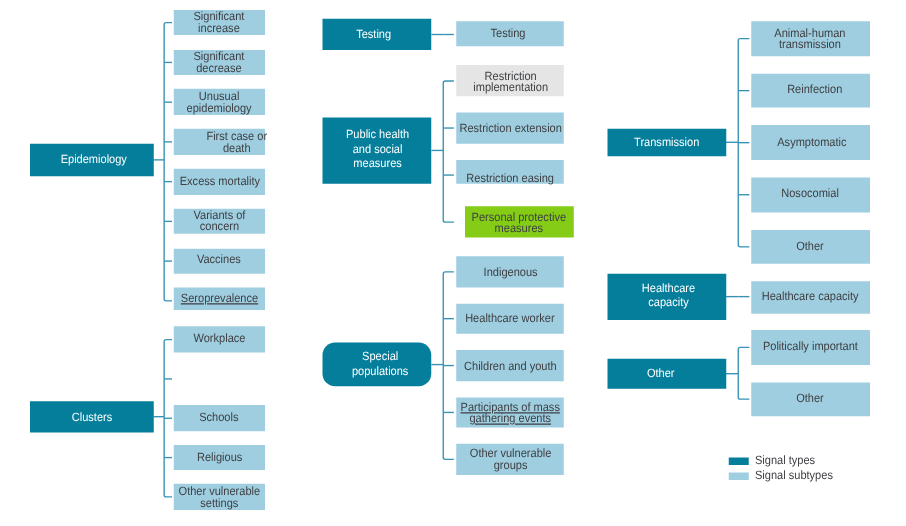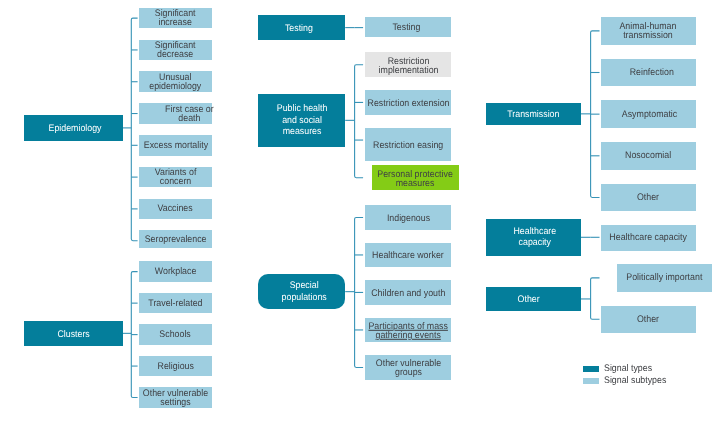--- a/index.html
+++ b/index.html
@@ -63,37 +63,36 @@
     <div class="node sub" style="left: 139.1px; top: 39.69px; width: 72.7px; height: 20.5px; font-size: 9.6px; line-height: 9px; background: rgb(158, 206, 224); color: rgb(63, 64, 68);"><span style="--dy: 0.2px;">Significant
 decrease</span></div>
     <div class="node sub" style="left: 139.1px; top: 71.48px; width: 72.7px; height: 20.5px; font-size: 9.6px; line-height: 9px; background: rgb(158, 206, 224); color: rgb(63, 64, 68);"><span style="--dy: 0.2px;">Unusual
 epidemiology</span></div>
     <div class="node sub" style="left: 139.1px; top: 103.27px; width: 72.7px; height: 20.5px; font-size: 9.6px; line-height: 9px; background: rgb(158, 206, 224); color: rgb(63, 64, 68); padding-left: 27px;"><span style="--dy: 0.2px;">First case or
 death</span></div>
     <div class="node sub" style="left: 139.1px; top: 135.06px; width: 72.7px; height: 20.5px; font-size: 9.6px; line-height: 9px; background: rgb(158, 206, 224); color: rgb(63, 64, 68);"><span style="--dy: -0.4px;">Excess mortality</span></div>
     <div class="node sub" style="left: 139.1px; top: 166.85px; width: 72.7px; height: 20.5px; font-size: 9.6px; line-height: 9px; background: rgb(158, 206, 224); color: rgb(63, 64, 68);"><span style="--dy: 0.2px;">Variants of
 concern</span></div>
     <div class="node sub" style="left: 139.1px; top: 198.64px; width: 72.7px; height: 20.5px; font-size: 9.6px; line-height: 9px; background: rgb(158, 206, 224); color: rgb(63, 64, 68);"><span style="--dy: -0.4px;">Vaccines</span></div>
-    <div class="node sub" style="left: 139.1px; top: 230.43px; width: 72.7px; height: 18px; font-size: 9.6px; line-height: 9px; background: rgb(158, 206, 224); color: rgb(63, 64, 68);"><span style="--dy: -0.4px;">Seroprevalence</span></div>
+    <div class="node sub" style="left: 139.1px; top: 230.43px; width: 72.7px; height: 18px; font-size: 9.6px; line-height: 9px; background: rgb(158, 206, 224); color: rgb(63, 64, 68); text-decoration: underline;"><span style="--dy: -0.4px;">Seroprevalence</span></div>
     <div class="node type" style="left: 23.5px; top: 320.7px; width: 99.3px; height: 25.3px; font-size: 9.6px; line-height: 11.5px; background: rgb(4, 126, 155); color: rgb(255, 255, 255);"><span style="--dy: 0.6px;">Clusters</span></div>
     <div class="node sub" style="left: 139.1px; top: 261.4px; width: 72.7px; height: 20.5px; font-size: 9.6px; line-height: 9px; background: rgb(158, 206, 224); color: rgb(63, 64, 68);"><span style="--dy: -0.4px;">Workplace</span></div>
-    <div class="node sub" style="left: 139.1px; top: 292.88px; width: 72.7px; height: 20.5px; font-size: 9.6px; line-height: 9px; background: rgb(158, 206, 224); color: rgb(63, 64, 68);"><span style="--dy: -0.4px;">Travel-related</span></div>
     <div class="node sub" style="left: 139.1px; top: 324.35px; width: 72.7px; height: 20.5px; font-size: 9.6px; line-height: 9px; background: rgb(158, 206, 224); color: rgb(63, 64, 68);"><span style="--dy: -0.4px;">Schools</span></div>
     <div class="node sub" style="left: 139.1px; top: 355.82px; width: 72.7px; height: 20.5px; font-size: 9.6px; line-height: 9px; background: rgb(158, 206, 224); color: rgb(63, 64, 68);"><span style="--dy: -0.4px;">Religious</span></div>
     <div class="node sub" style="left: 139.1px; top: 387.3px; width: 72.7px; height: 20.5px; font-size: 9.6px; line-height: 9px; background: rgb(158, 206, 224); color: rgb(63, 64, 68);"><span style="--dy: 0.2px;">Other vulnerable
 settings</span></div>
     <div class="node type" style="left: 258.3px; top: 15.3px; width: 86.9px; height: 24.6px; font-size: 9.6px; line-height: 11.5px; background: rgb(4, 126, 155); color: rgb(255, 255, 255);"><span style="--dy: 0.6px; --dx: -3.3px;">Testing</span></div>
     <div class="node sub" style="left: 364.6px; top: 16.8px; width: 86.9px; height: 20.5px; font-size: 9.6px; line-height: 9px; background: rgb(158, 206, 224); color: rgb(63, 64, 68);"><span style="--dy: -0.4px; --dx: -1.8px;">Testing</span></div>
     <div class="node type" style="left: 258.3px; top: 93.7px; width: 86.9px; height: 53.3px; font-size: 9.6px; line-height: 11.5px; background: rgb(4, 126, 155); color: rgb(255, 255, 255);"><span style="--dy: -0.4px; --dx: 0.6px;">Public health
 and social
 measures</span></div>
     <div class="node sub" style="left: 364.6px; top: 52.4px; width: 86.9px; height: 24.8px; font-size: 9.6px; line-height: 9px; background: #e5e5e5; color: rgb(63, 64, 68);"><span style="--dy: 0.8px;">Restriction
 implementation</span></div>
     <div class="node sub" style="left: 364.6px; top: 90.03px; width: 86.9px; height: 24.8px; font-size: 9.6px; line-height: 9px; background: rgb(158, 206, 224); color: rgb(63, 64, 68);"><span style="--dy: 0.8px;">Restriction extension</span></div>
-    <div class="node sub" style="left: 364.6px; top: 127.66px; width: 86.9px; height: 33px; font-size: 9.6px; line-height: 9px; background: rgb(158, 206, 224); color: rgb(63, 64, 68);"><span style="--dy: 0.8px;">Restriction easing</span></div>
+    <div class="node sub" style="left: 364.6px; top: 127.66px; width: 86.9px; height: 19px; font-size: 9.6px; line-height: 9px; background: rgb(158, 206, 224); color: rgb(63, 64, 68); align-items: flex-end;"><span style="--dy: 0.8px;">Restriction easing</span></div>
     <div class="node sub" style="left: 372px; top: 165.3px; width: 86.9px; height: 24.8px; font-size: 9.6px; line-height: 9px; background: #84cc16; color: rgb(63, 64, 68);"><span style="--dy: 0.8px;">Personal protective
 measures</span></div>
     <div class="node type" style="left: 258.3px; top: 274.1px; width: 86.9px; height: 35.1px; font-size: 9.6px; line-height: 11.5px; background: rgb(4, 126, 155); color: rgb(255, 255, 255); border-radius: 10px;"><span style="--dy: -0.4px; --dx: 2.6px;">Special
 populations</span></div>
     <div class="node sub" style="left: 364.6px; top: 205px; width: 86.9px; height: 24.9px; font-size: 9.6px; line-height: 9px; background: rgb(158, 206, 224); color: rgb(63, 64, 68);"><span style="--dy: 0.8px;">Indigenous</span></div>
     <div class="node sub" style="left: 364.6px; top: 242.5px; width: 86.9px; height: 24.9px; font-size: 9.6px; line-height: 9px; background: rgb(158, 206, 224); color: rgb(63, 64, 68);"><span style="--dy: 0.8px;">Healthcare worker</span></div>
     <div class="node sub" style="left: 364.6px; top: 280px; width: 86.9px; height: 24.9px; font-size: 9.6px; line-height: 9px; background: rgb(158, 206, 224); color: rgb(63, 64, 68);"><span style="--dy: 0.8px;">Children and youth</span></div>
     <div class="node sub" style="left: 364.6px; top: 317.5px; width: 86.9px; height: 24.9px; font-size: 9.6px; line-height: 9px; background: rgb(158, 206, 224); color: rgb(63, 64, 68); text-decoration: underline;"><span style="--dy: 0.8px;">Participants of mass
 gathering events</span></div>
     <div class="node sub" style="left: 364.6px; top: 355px; width: 86.9px; height: 24.9px; font-size: 9.6px; line-height: 9px; background: rgb(158, 206, 224); color: rgb(63, 64, 68);"><span style="--dy: 0.8px;">Other vulnerable
@@ -102,21 +101,21 @@
     <div class="node sub" style="left: 601px; top: 58.65px; width: 94.8px; height: 27.7px; font-size: 9.6px; line-height: 9px; background: rgb(158, 206, 224); color: rgb(63, 64, 68);"><span style="--dy: -0.4px; --dx: 3.8px;">Reinfection</span></div>
     <div class="node sub" style="left: 601px; top: 17px; width: 94.8px; height: 27.7px; font-size: 9.6px; line-height: 9px; background: rgb(158, 206, 224); color: rgb(63, 64, 68);"><span style="--dy: 0.2px;">Animal-human
 transmission</span></div>
     <div class="node sub" style="left: 601px; top: 100.3px; width: 94.8px; height: 27.7px; font-size: 9.6px; line-height: 9px; background: rgb(158, 206, 224); color: rgb(63, 64, 68);"><span style="--dy: -0.4px; --dx: 1.4px;">Asymptomatic</span></div>
     <div class="node sub" style="left: 601px; top: 141.95px; width: 94.8px; height: 27.7px; font-size: 9.6px; line-height: 9px; background: rgb(158, 206, 224); color: rgb(63, 64, 68);"><span style="--dy: -0.4px;">Nosocomial</span></div>
     <div class="node sub" style="left: 601px; top: 183.6px; width: 94.8px; height: 27.7px; font-size: 9.6px; line-height: 9px; background: rgb(158, 206, 224); color: rgb(63, 64, 68);"><span style="--dy: -0.4px;">Other</span></div>
     <div class="node type" style="left: 485.5px; top: 218.9px; width: 95.1px; height: 36.8px; font-size: 9.6px; line-height: 11.5px; background: rgb(4, 126, 155); color: rgb(255, 255, 255);"><span style="--dy: -0.4px; --dx: 1.6px;">Healthcare
 capacity</span></div>
     <div class="node sub" style="left: 601px; top: 225.1px; width: 94.8px; height: 25.6px; font-size: 9.6px; line-height: 9px; background: rgb(158, 206, 224); color: rgb(63, 64, 68);"><span style="--dy: -0.4px;">Healthcare capacity</span></div>
     <div class="node type" style="left: 485.5px; top: 287.3px; width: 95.1px; height: 23.3px; font-size: 9.6px; line-height: 11.5px; background: rgb(4, 126, 155); color: rgb(255, 255, 255);"><span style="--dy: 0.6px; --dx: -4.4px;">Other</span></div>
-    <div class="node sub" style="left: 601px; top: 264.2px; width: 94.8px; height: 27.4px; font-size: 9.6px; line-height: 9px; background: rgb(158, 206, 224); color: rgb(63, 64, 68); margin-left: 16px;"><span style="--dy: -0.4px;">Politically important</span></div>
+    <div class="node sub" style="left: 601px; top: 264.2px; width: 94.8px; height: 27.4px; font-size: 9.6px; line-height: 9px; background: rgb(158, 206, 224); color: rgb(63, 64, 68);"><span style="--dy: -0.4px;">Politically important</span></div>
     <div class="node sub" style="left: 601px; top: 305.6px; width: 94.8px; height: 27.4px; font-size: 9.6px; line-height: 9px; background: rgb(158, 206, 224); color: rgb(63, 64, 68);"><span style="--dy: -0.4px;">Other</span></div>
     <div id="legend">
       <div class="lg-swatch" style="left: 583px; top: 365.8px; width: 16.1px; height: 6px; background: rgb(4, 126, 155);"></div>
       <div class="lg-label" style="left: 604.3px; top: 362.6px; color: rgb(63, 64, 68); font-size: 9.6px; line-height: 12px;">Signal types</div>
       <div class="lg-swatch" style="left: 583px; top: 378px; width: 16.1px; height: 6px; background: rgb(158, 206, 224);"></div>
       <div class="lg-label" style="left: 604.3px; top: 374.8px; color: rgb(63, 64, 68); font-size: 9.6px; line-height: 12px;">Signal subtypes</div>
     </div>
   </div>
 
 </body></html>

